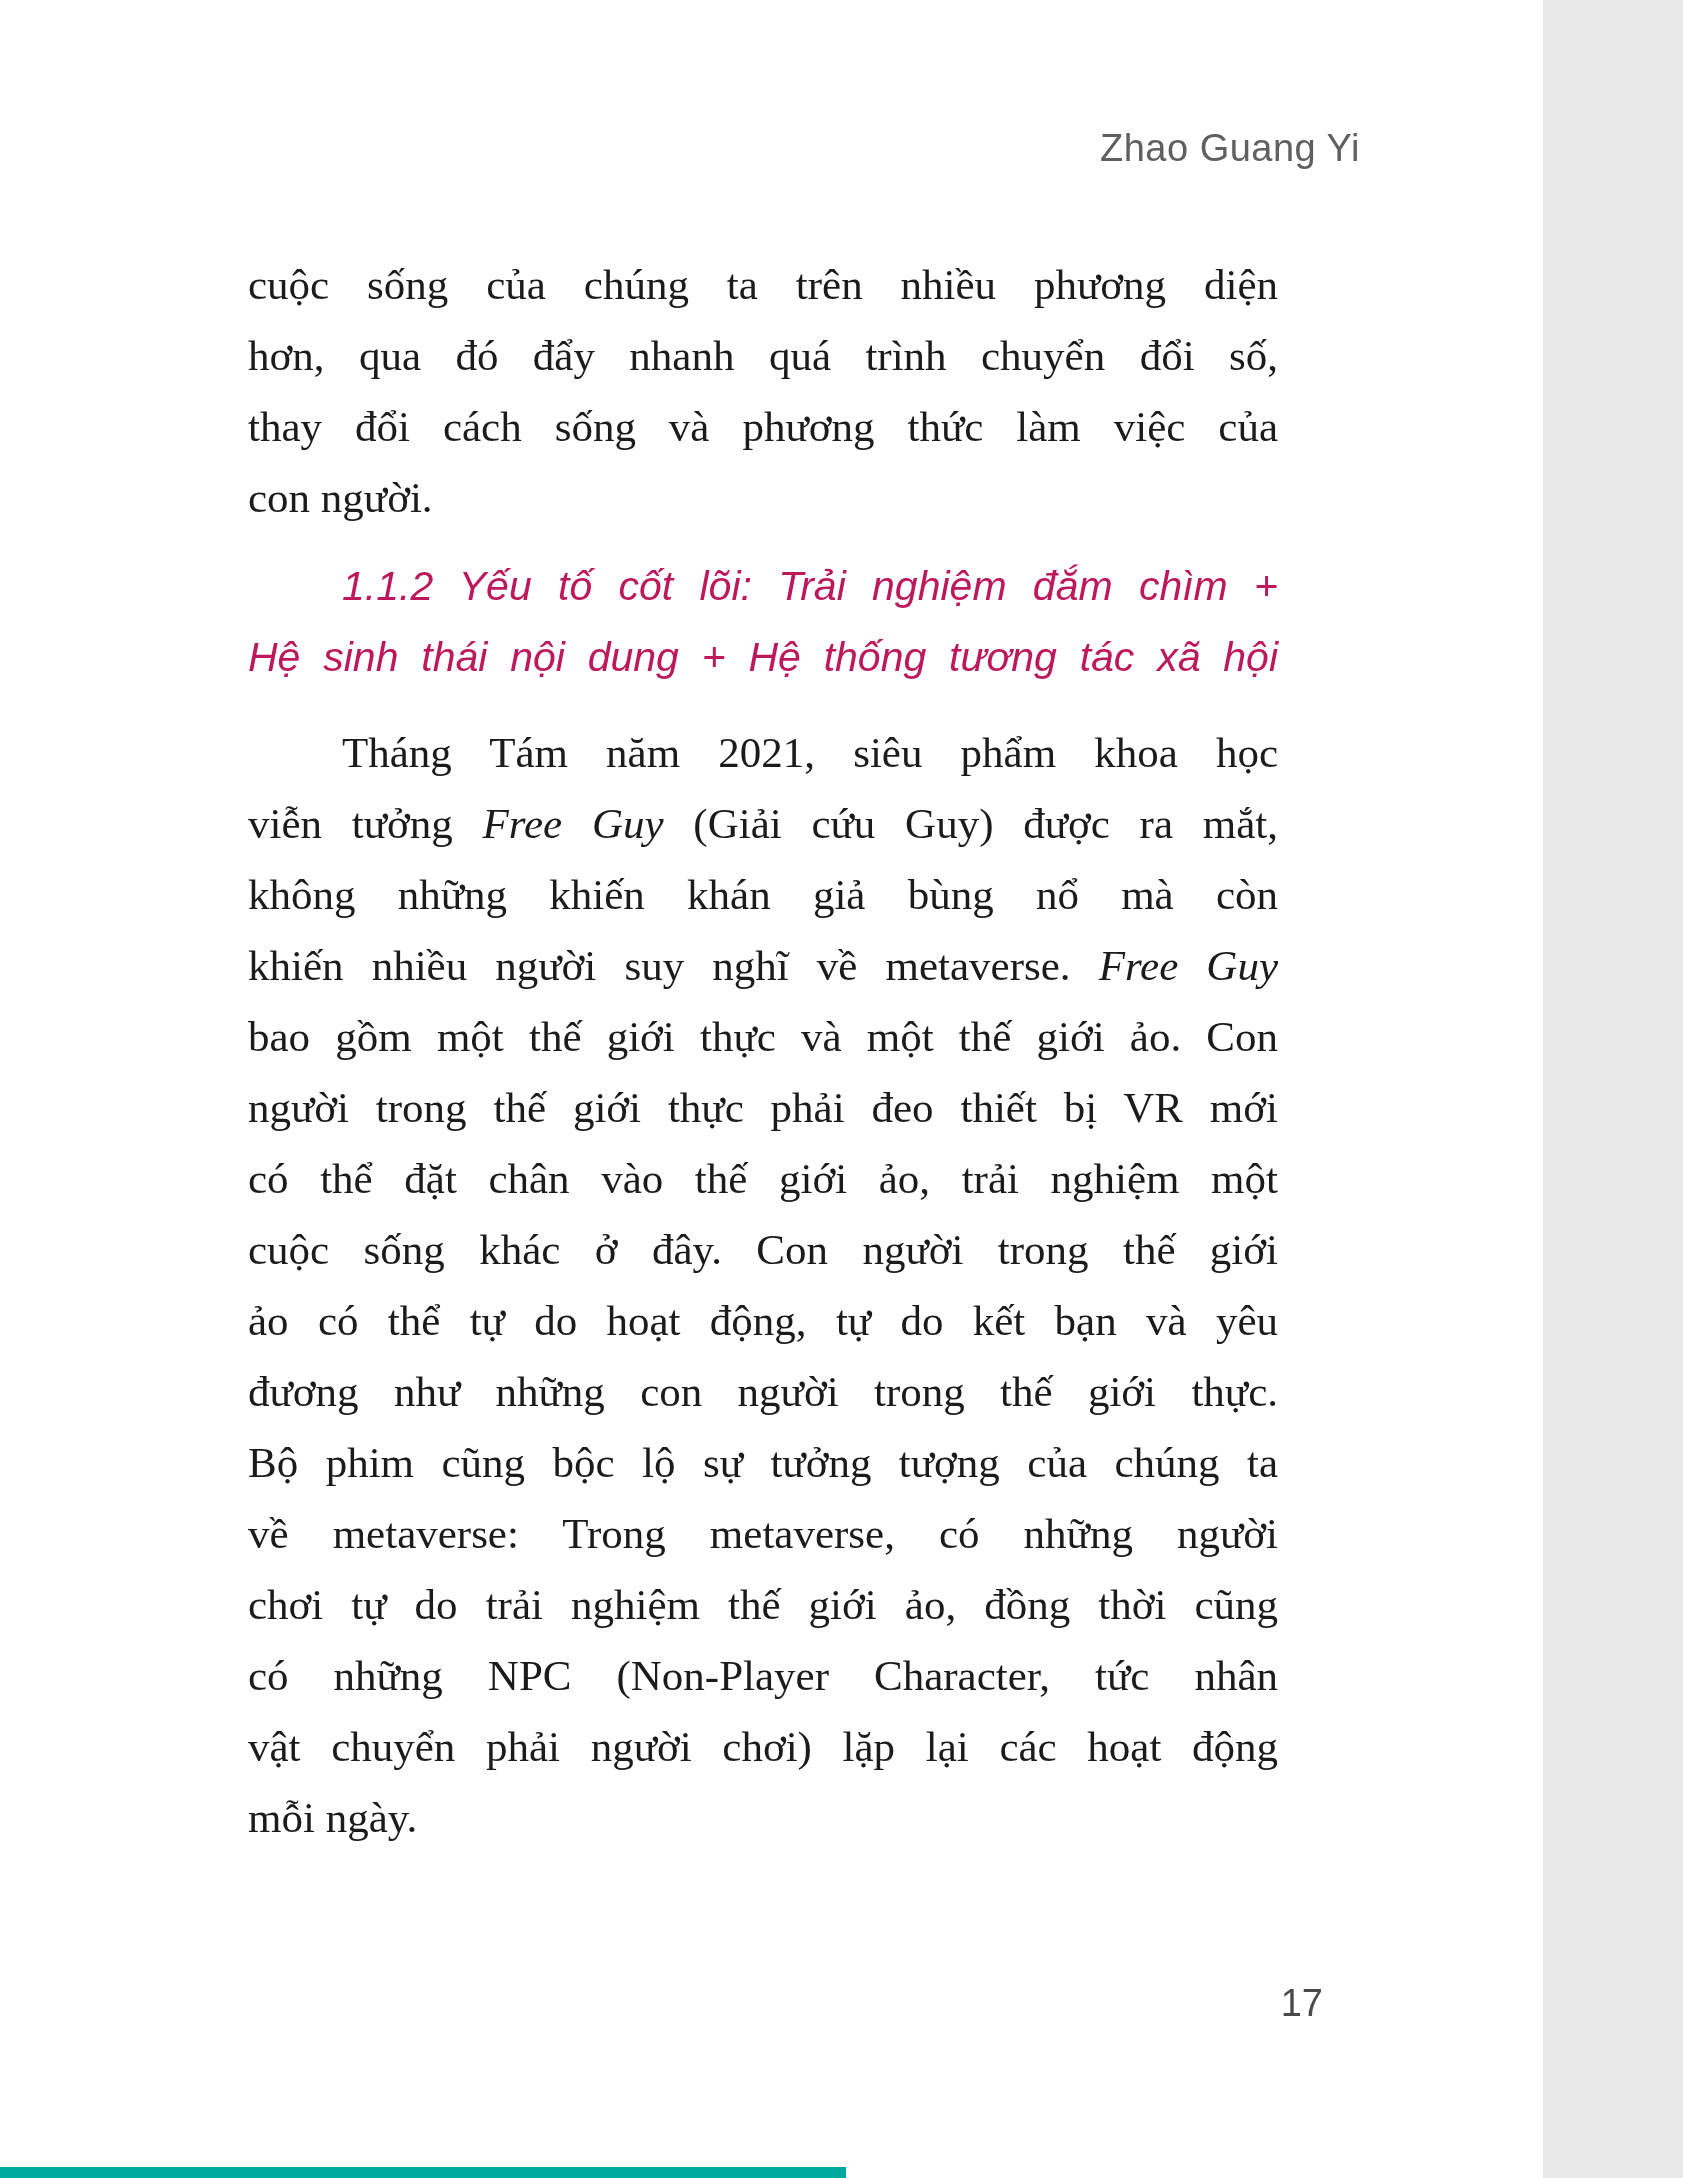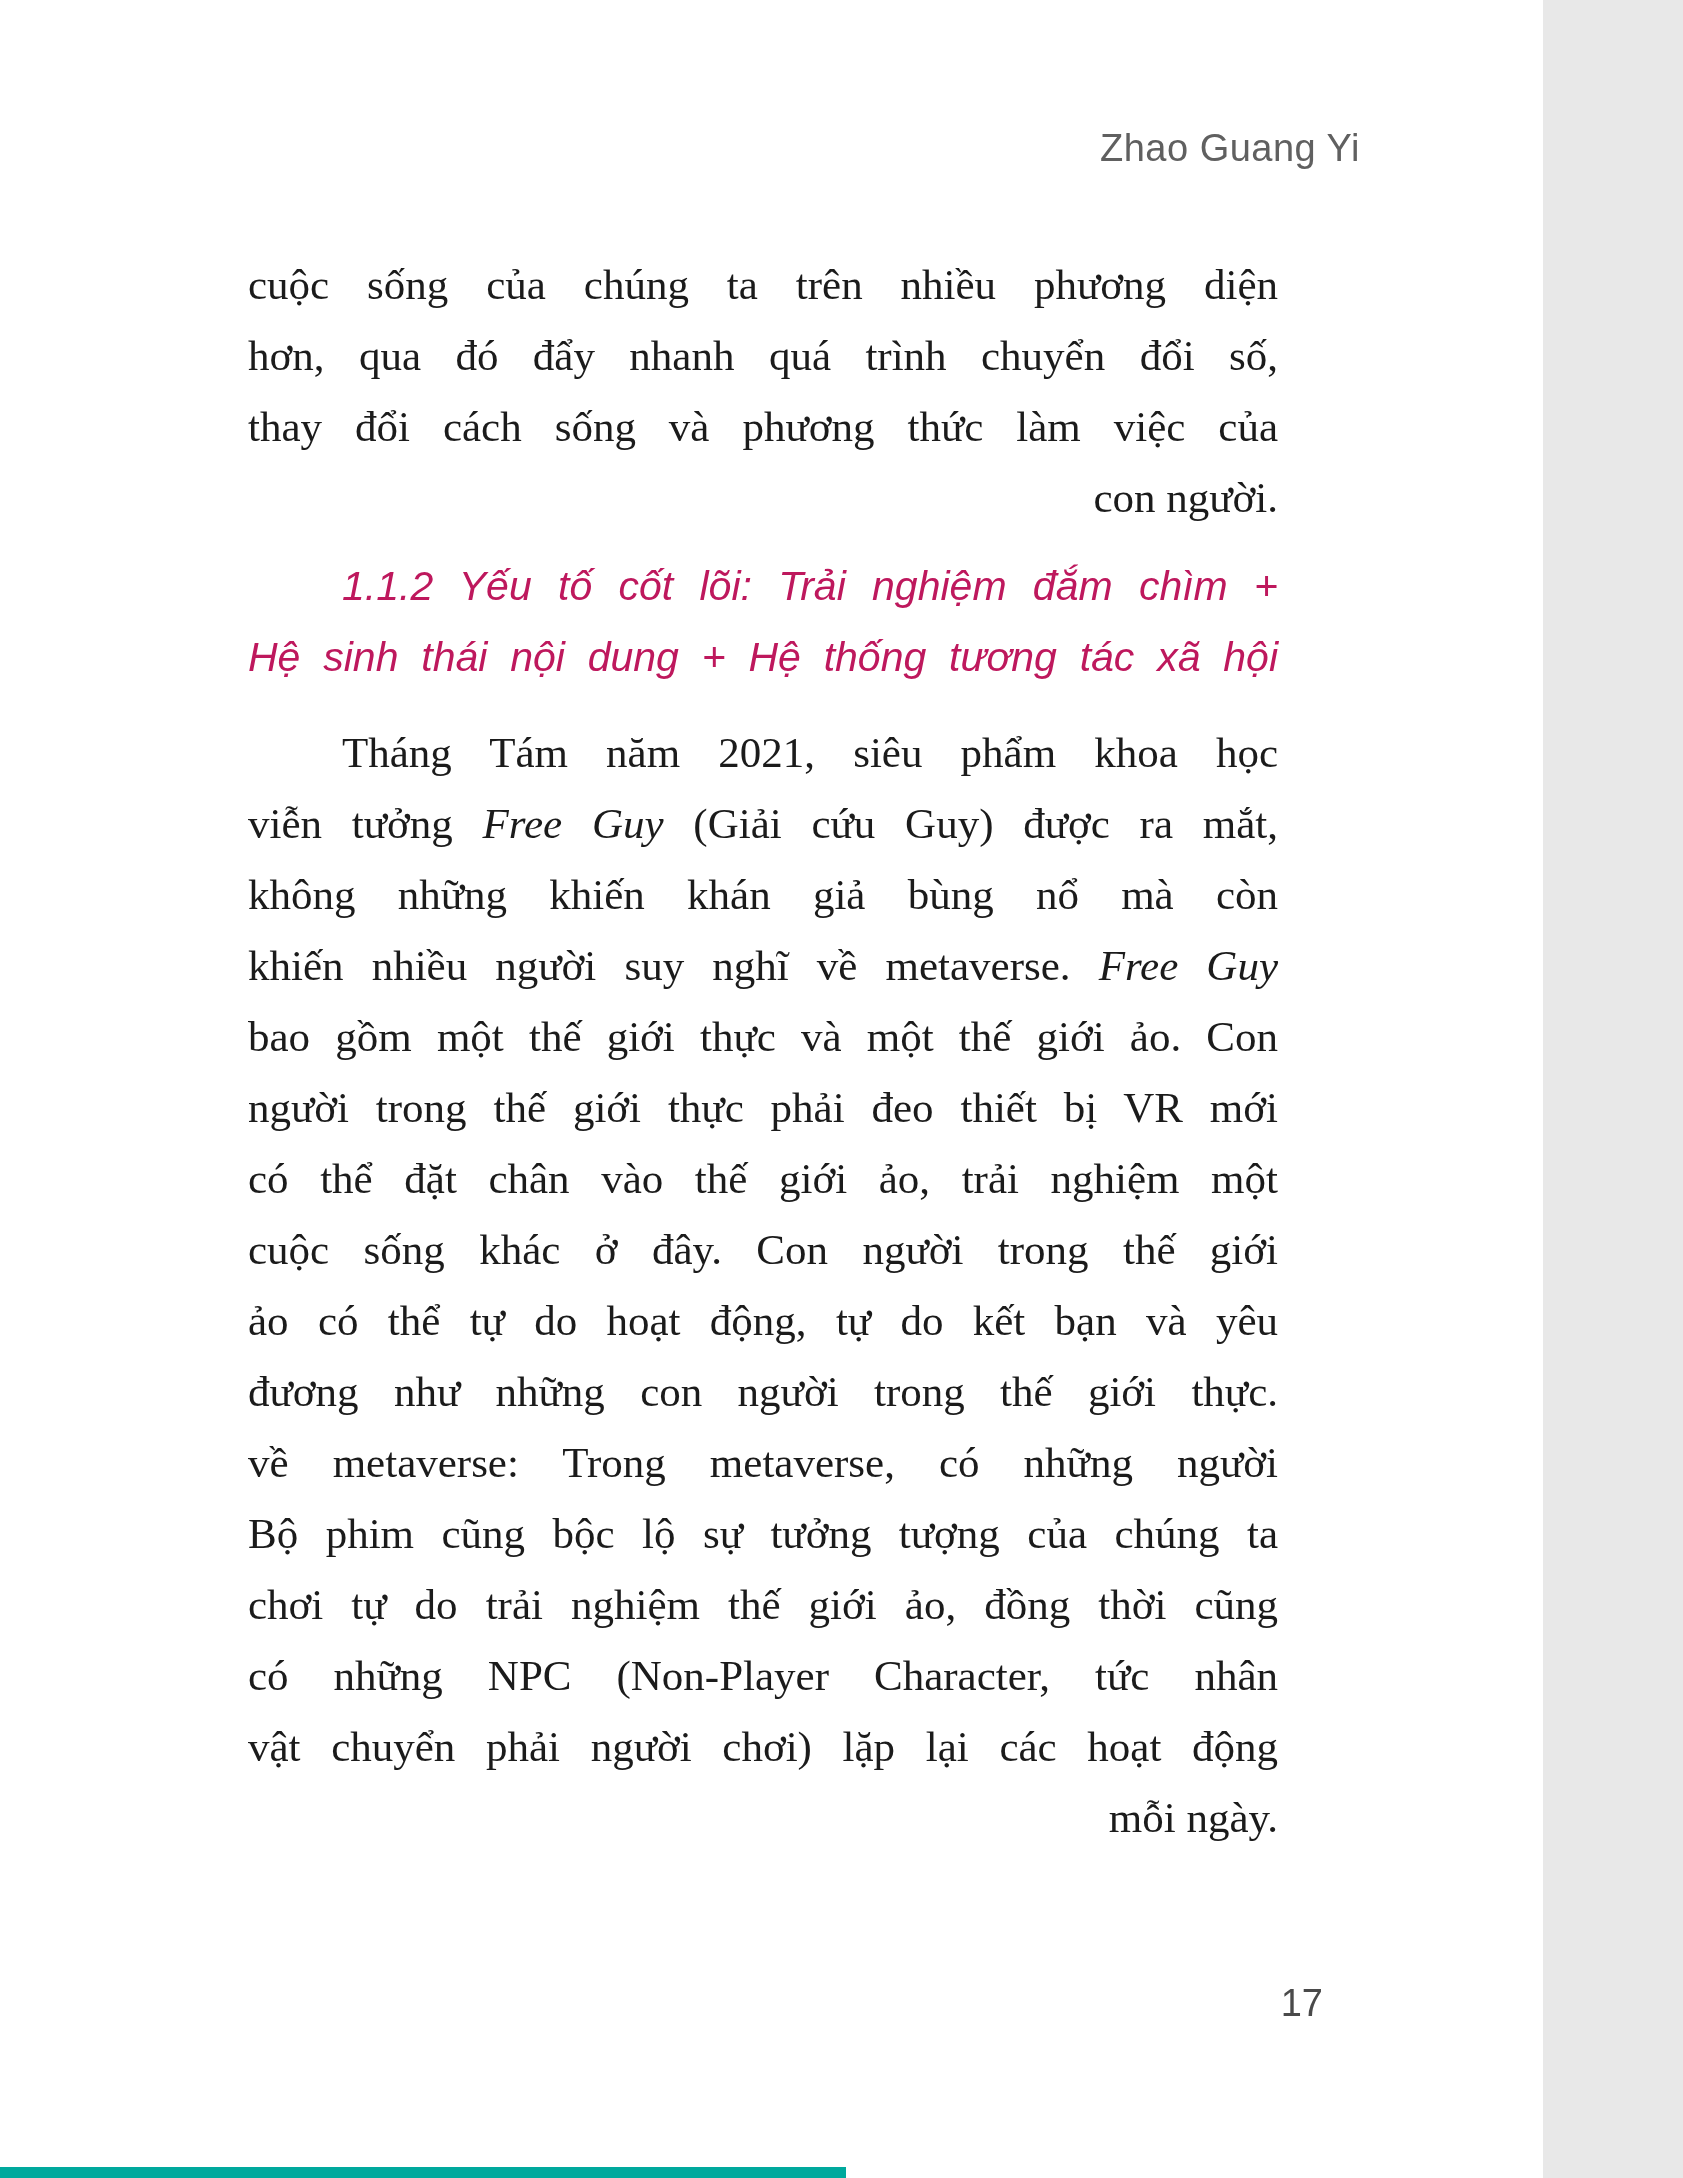--- a/index.html
+++ b/index.html
@@ -33,21 +33,21 @@
     top: 249px;
     width: 1030px;
   }
   .block { margin: 0; }
   .block.body { }
   .block.heading { margin-top: 18px; margin-bottom: 24px; }
   .line {
     font-size: 43px;
     line-height: 71px;
     color: #1b1b1b;
-    text-align: right;
+    text-align: left;
   }
   .heading .line {
     font-family: "Liberation Sans", "DejaVu Sans", sans-serif;
     font-style: italic;
     font-size: 41px;
     color: #be185d;
   }
   .line.fill {
     text-align: justify;
     text-align-last: justify;
@@ -97,22 +97,22 @@
         <div class="line fill indent"><span>Tháng Tám năm 2021, siêu phẩm khoa học</span></div>
         <div class="line fill"><span>viễn tưởng </span><i>Free Guy</i><span> (Giải cứu Guy) được ra mắt,</span></div>
         <div class="line fill"><span>không những khiến khán giả bùng nổ mà còn</span></div>
         <div class="line fill"><span>khiến nhiều người suy nghĩ về metaverse. </span><i>Free Guy</i></div>
         <div class="line fill"><span>bao gồm một thế giới thực và một thế giới ảo. Con</span></div>
         <div class="line fill"><span>người trong thế giới thực phải đeo thiết bị VR mới</span></div>
         <div class="line fill"><span>có thể đặt chân vào thế giới ảo, trải nghiệm một</span></div>
         <div class="line fill"><span>cuộc sống khác ở đây. Con người trong thế giới</span></div>
         <div class="line fill"><span>ảo có thể tự do hoạt động, tự do kết bạn và yêu</span></div>
         <div class="line fill"><span>đương như những con người trong thế giới thực.</span></div>
+        <div class="line fill"><span>Bộ phim cũng bộc lộ sự tưởng tượng của chúng ta</span></div>
         <div class="line fill"><span>về metaverse: Trong metaverse, có những người</span></div>
-        <div class="line fill"><span>Bộ phim cũng bộc lộ sự tưởng tượng của chúng ta</span></div>
         <div class="line fill"><span>chơi tự do trải nghiệm thế giới ảo, đồng thời cũng</span></div>
         <div class="line fill"><span>có những NPC (Non-Player Character, tức nhân</span></div>
         <div class="line fill"><span>vật chuyển phải người chơi) lặp lại các hoạt động</span></div>
         <div class="line"><span>mỗi ngày.</span></div>
       </div>
     </div>
 
   <div class="page-number">17</div>
 
   <div class="accent-bar" style="background: rgb(0, 169, 157);"></div>

